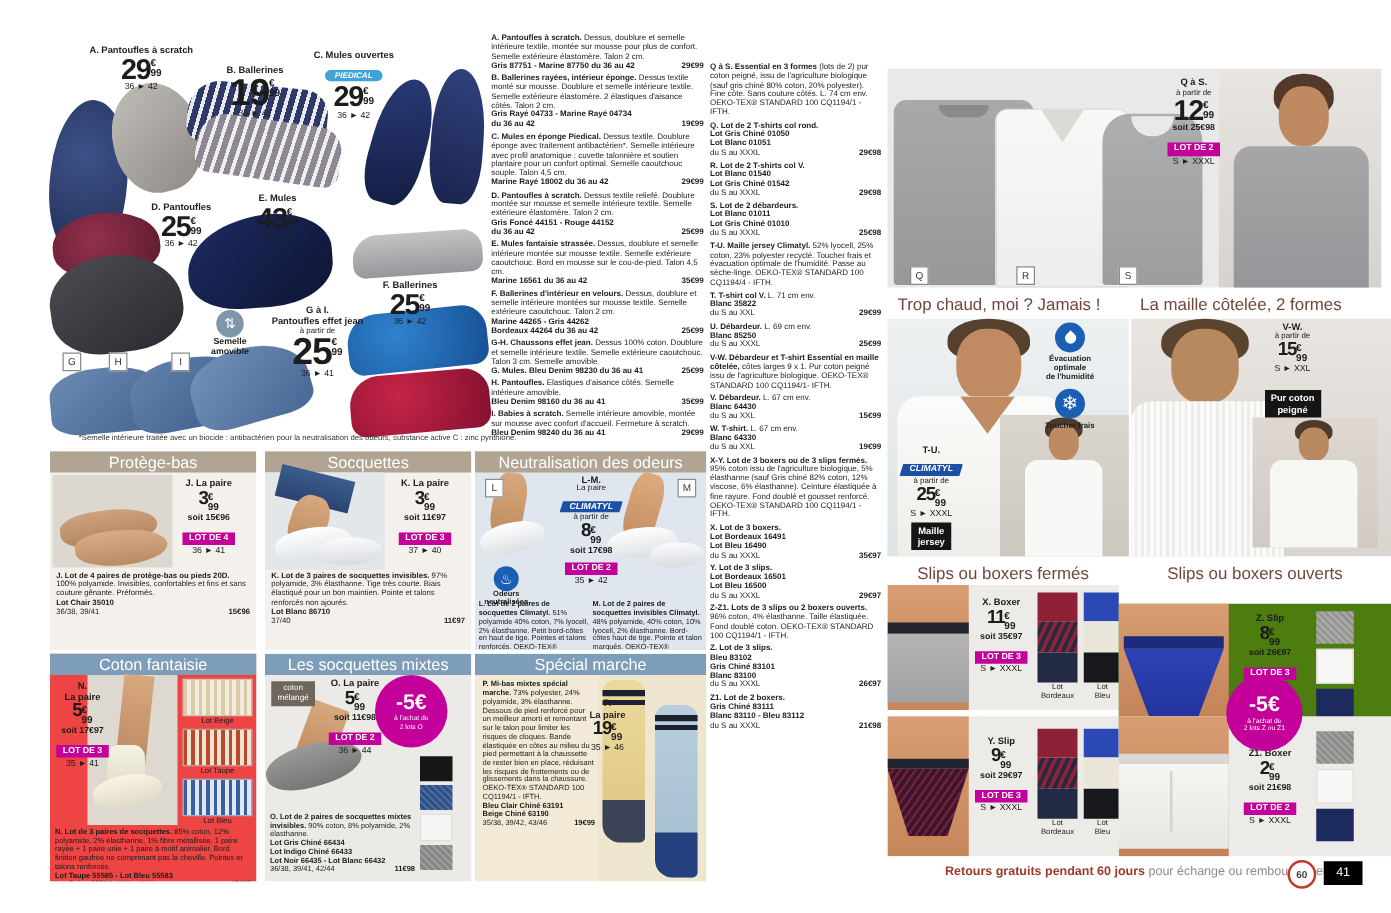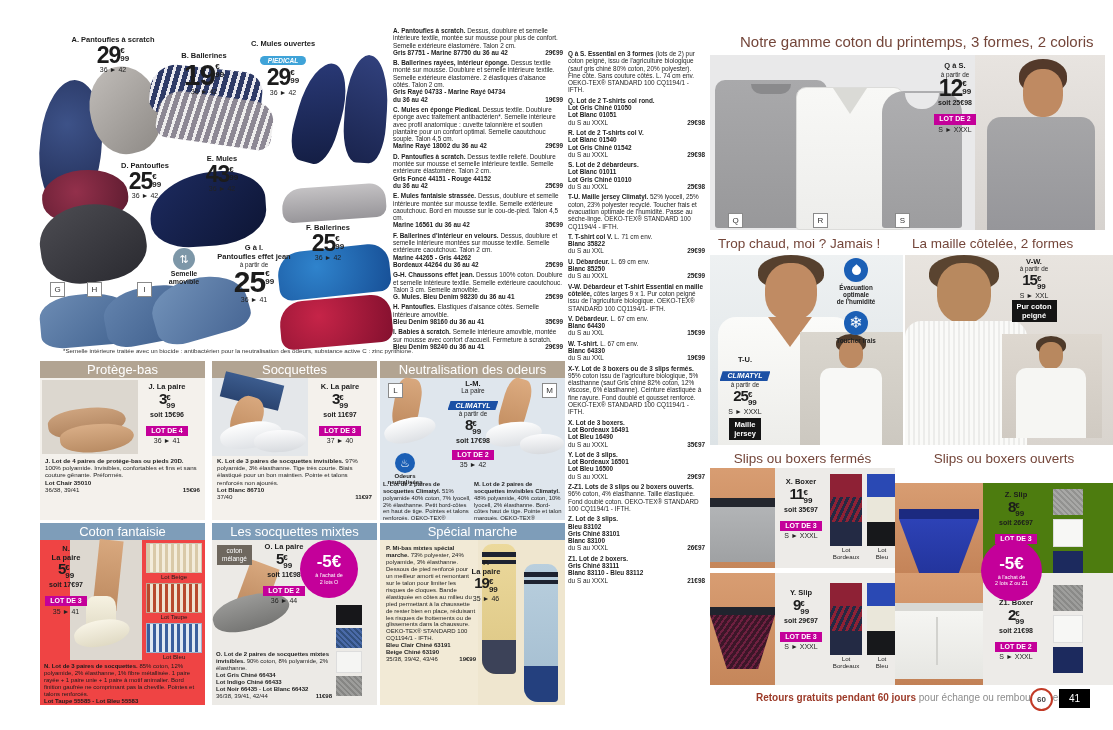--- a/index.html
+++ b/index.html
@@ -465,21 +465,20 @@
       <div><b>P. Mi-bas mixtes spécial marche.</b> <span>73% polyester, 24% polyamide, 3% élasthanne. Dessous de pied renforcé pour un meilleur amorti et remontant sur le talon pour limiter les risques de cloques. Bande élastiquée en côtes au milieu du pied permettant à la chaussette de rester bien en place, réduisant les risques de frottements ou de glissements dans la chaussure. OEKO-TEX® STANDARD 100 CQ1194/1 - IFTH.</span></div>
       <div class="ref pre">Bleu Clair Chiné 63191
 Beige Chiné 63190</div>
       <div class="rowline">
           <span>35/38, 39/42, 43/46</span>
           <b>19€99</b>
         </div>
     </div>
   </div>
 
-  <div class="rtitle" style="left:740px;top:33px;font-size:15px">Notre gamme coton du printemps, 3 formes, 2 coloris</div>
 
   <div class="a" style="left:568px;top:50px;width:137px">
 
       <div class="ditem">
         <div><b>Q à S. Essential en 3 formes</b> <span>(lots de 2) pur coton peigné, issu de l'agriculture biologique (sauf gris chiné 80% coton, 20% polyester). Fine côte. Sans couture côtés. L. 74 cm env. OEKO-TEX® STANDARD 100 CQ1194/1 - IFTH.</span></div>
         <div class="ref pre"></div>
         <div class="rowline">
           <span></span>
           <b></b>
         </div>
@@ -713,21 +712,21 @@
     <div class="lbl">V-W.</div>
     <div class="pfx">à partir de</div>
     <div class="bp md">
         <span class="bi">15</span>
         <span class="bf">
           <span>€</span>
           <span>99</span>
         </span>
       </div>
     <div class="szs">S ► XXL</div>
-    <div style="margin-top:0"><span class="bdg-blk pre">Pur coton
+    <div style="margin-top:12px"><span class="bdg-blk pre">Pur coton
 peigné</span></div>
   </div>
   <div class="ph" style="left:1002px;top:334px;width:100px;height:104px;background:linear-gradient(#ded8d0,#d0cac2)">
     <div class="ph" style="left:34px;top:2px;width:30px;height:18px;background:#4e3a2a;border-radius:50% 50% 40% 40%"></div>
     <div class="ph" style="left:37px;top:8px;width:24px;height:27px;background:#b8885f;border-radius:45%"></div>
     <div class="ph" style="left:14px;top:34px;width:70px;height:70px;background:#f6f6f3;border-radius:10px 10px 0 0"></div>
   </div>
 
   <div class="rtitle" style="left:710px;top:451px;width:185px;text-align:center">Slips ou boxers fermés</div>
   <div class="panel" style="left:710px;top:468px;width:185px;height:100px;background:#edebe8">

